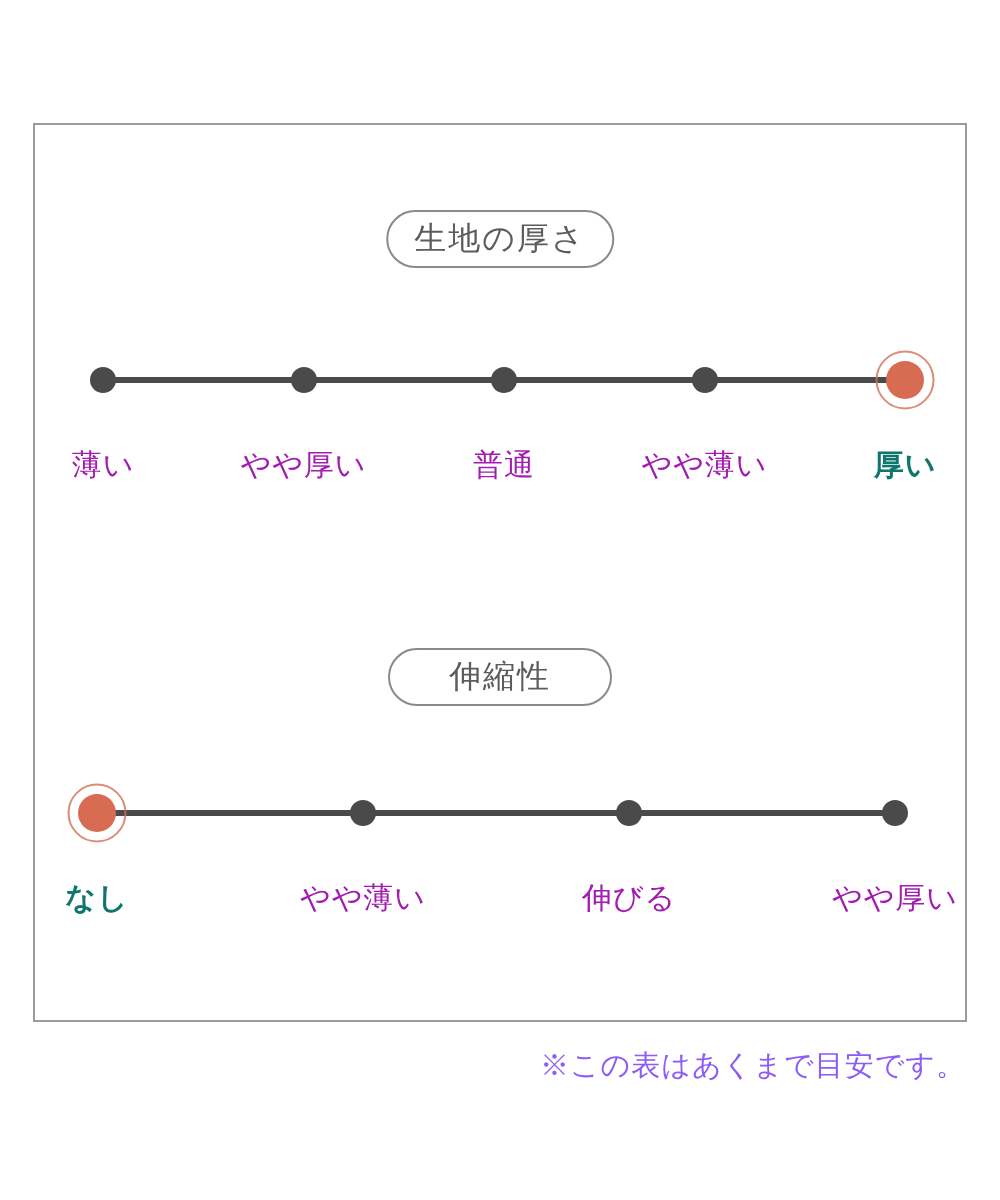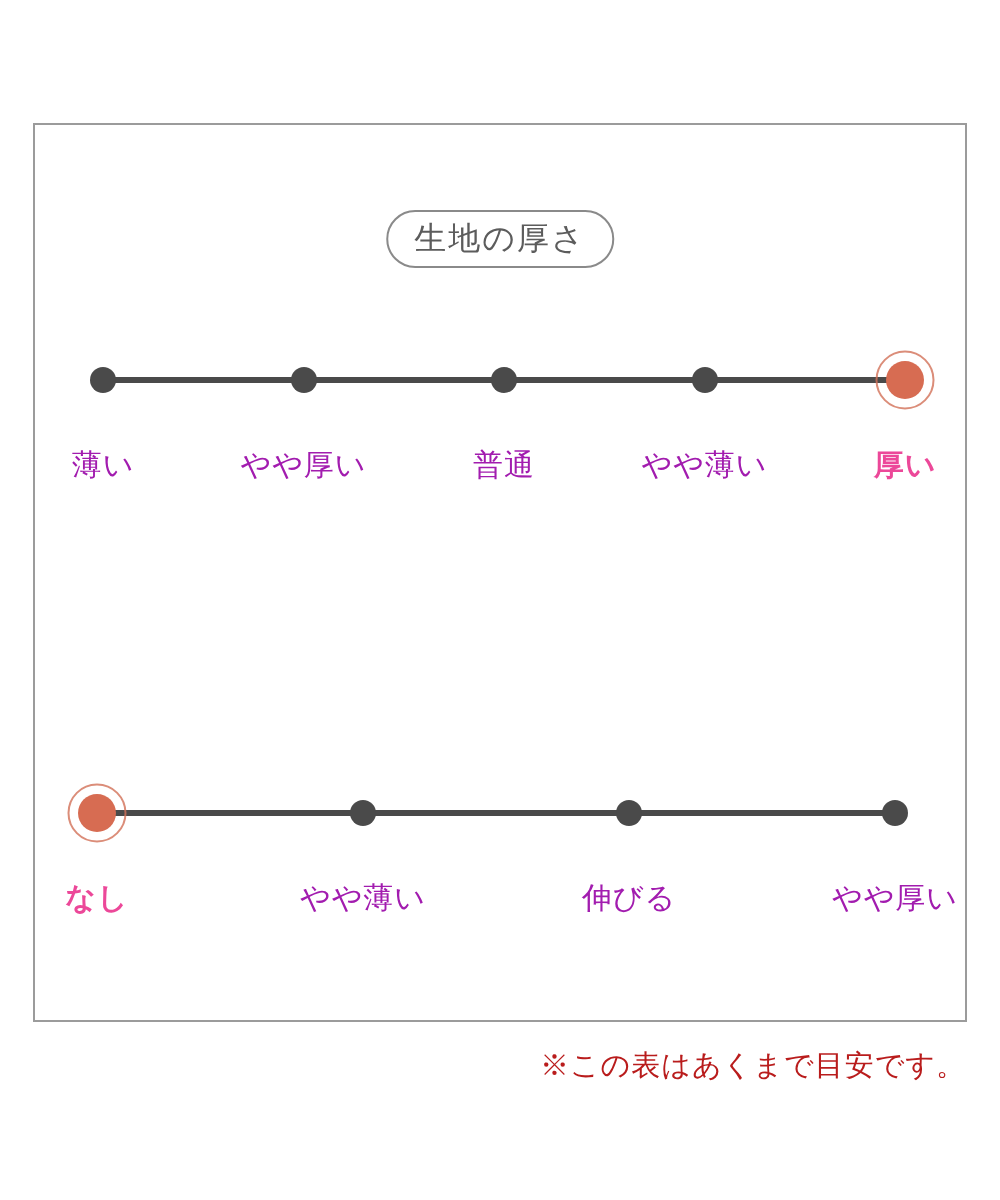--- a/index.html
+++ b/index.html
@@ -81,27 +81,27 @@
 
   .label {
     position: absolute;
     top: 65px;
     transform: translateX(-50%);
     font-size: 30px;
     color: #a21caf;
     white-space: nowrap;
     letter-spacing: 1px;
   }
-  .label--selected { font-weight: 700; color: #ec4899; }
+  .label--selected { font-weight: 700; color: #0f766e; }
 
   .footnote {
     position: absolute;
     top: 1046px; right: 34px;
     font-size: 29px;
-    color: #b91c1c;
+    color: #8b5cf6;
     letter-spacing: 1px;
   }
 </style>
 </head>
 <body>
 
 <div class="frame">
 
   <div class="pill pill--thickness">
     <span>生地の厚さ</span>
@@ -126,20 +126,23 @@
       <span class="dot"></span>
       <span class="label">やや薄い</span>
     </div>
     <div class="stop" style="left:100%">
       <span class="marker-ring"></span>
       <span class="marker-inner"></span>
       <span class="label label--selected">厚い</span>
     </div>
   </div>
 
+  <div class="pill pill--stretch">
+    <span>伸縮性</span>
+  </div>
 
   <div class="track track--stretch">
     <div class="line"></div>
 
     <div class="stop" style="left:0%">
       <span class="marker-ring"></span>
       <span class="marker-inner"></span>
       <span class="label label--selected">なし</span>
     </div>
     <div class="stop" style="left:33.333%">

